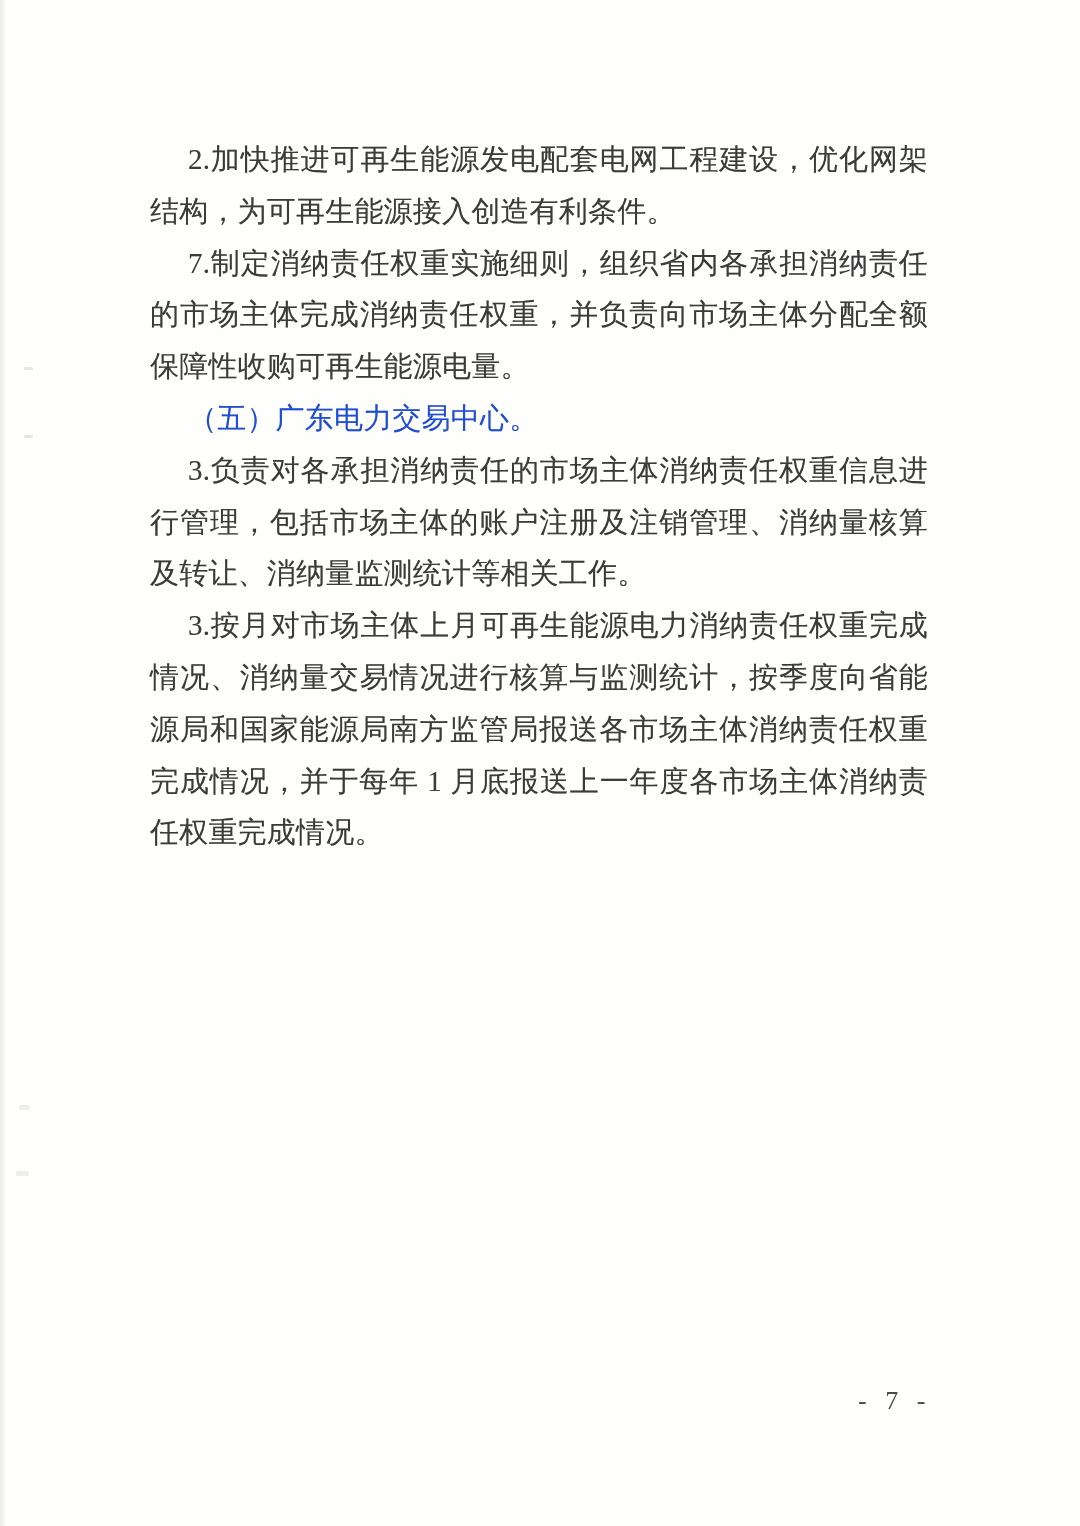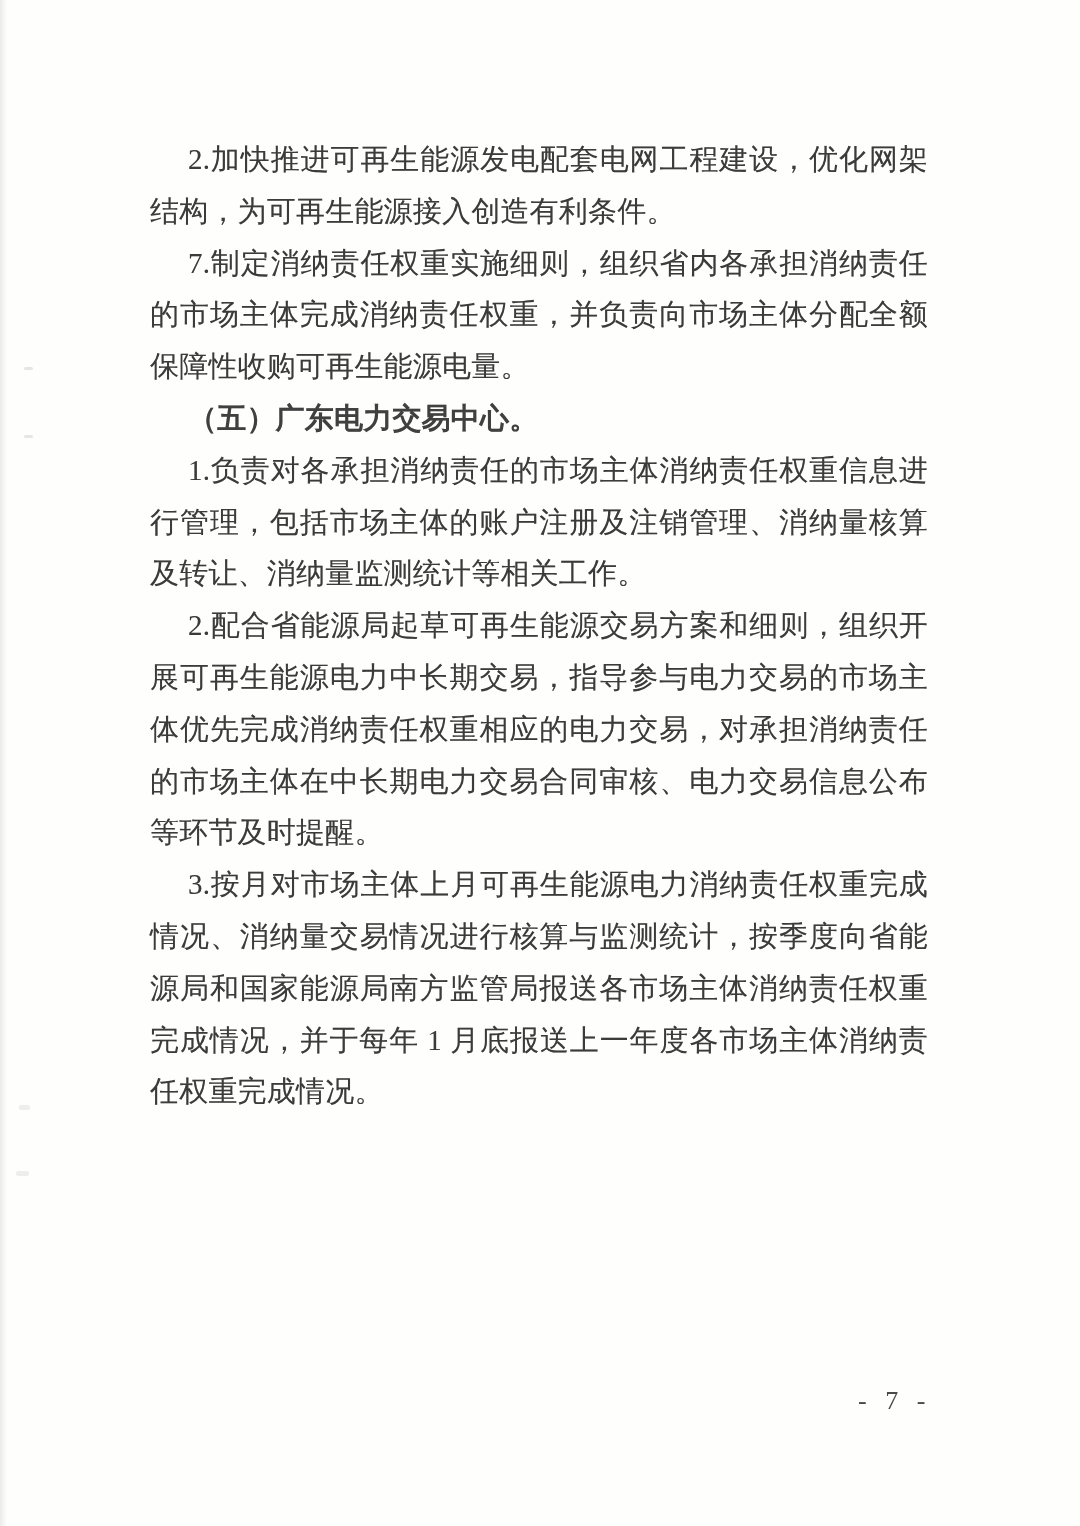--- a/index.html
+++ b/index.html
@@ -35,22 +35,22 @@
     letter-spacing: 0.2px;
     text-shadow: 0 0 0.6px rgba(70,70,70,0.35);
   }
   .para {
     margin: 0;
     text-indent: 38px;
   }
   .heading {
     margin: 0;
     text-indent: 38px;
-    font-weight: bold;
-    color: #404040;
+    font-weight: normal;
+    color: #1d4ed8;
   }
   .footer {
     position: absolute;
     top: 1386px;
     left: 858px;
     font-size: 26px;
     color: #4a4a4a;
     letter-spacing: 6px;
     white-space: pre;
   }
@@ -74,20 +74,19 @@
 
   <div class="artifact a1"></div>
   <div class="artifact a2"></div>
   <div class="artifact a3"></div>
   <div class="artifact a4"></div>
 
   <div class="content">
     <p class="para">2.加快推进可再生能源发电配套电网工程建设，优化网架结构，为可再生能源接入创造有利条件。</p>
     <p class="para">7.制定消纳责任权重实施细则，组织省内各承担消纳责任的市场主体完成消纳责任权重，并负责向市场主体分配全额保障性收购可再生能源电量。</p>
     <p class="heading">（五）广东电力交易中心。</p>
-    <p class="para">1.负责对各承担消纳责任的市场主体消纳责任权重信息进行管理，包括市场主体的账户注册及注销管理、消纳量核算及转让、消纳量监测统计等相关工作。</p>
-    <p class="para">2.配合省能源局起草可再生能源交易方案和细则，组织开展可再生能源电力中长期交易，指导参与电力交易的市场主体优先完成消纳责任权重相应的电力交易，对承担消纳责任的市场主体在中长期电力交易合同审核、电力交易信息公布等环节及时提醒。</p>
+    <p class="para">3.负责对各承担消纳责任的市场主体消纳责任权重信息进行管理，包括市场主体的账户注册及注销管理、消纳量核算及转让、消纳量监测统计等相关工作。</p>
     <p class="para">3.按月对市场主体上月可再生能源电力消纳责任权重完成情况、消纳量交易情况进行核算与监测统计，按季度向省能源局和国家能源局南方监管局报送各市场主体消纳责任权重完成情况，并于每年 1 月底报送上一年度各市场主体消纳责任权重完成情况。</p>
   </div>
 
   <div class="footer">- 7 -</div>
 
 </div>
 
 </body></html>

